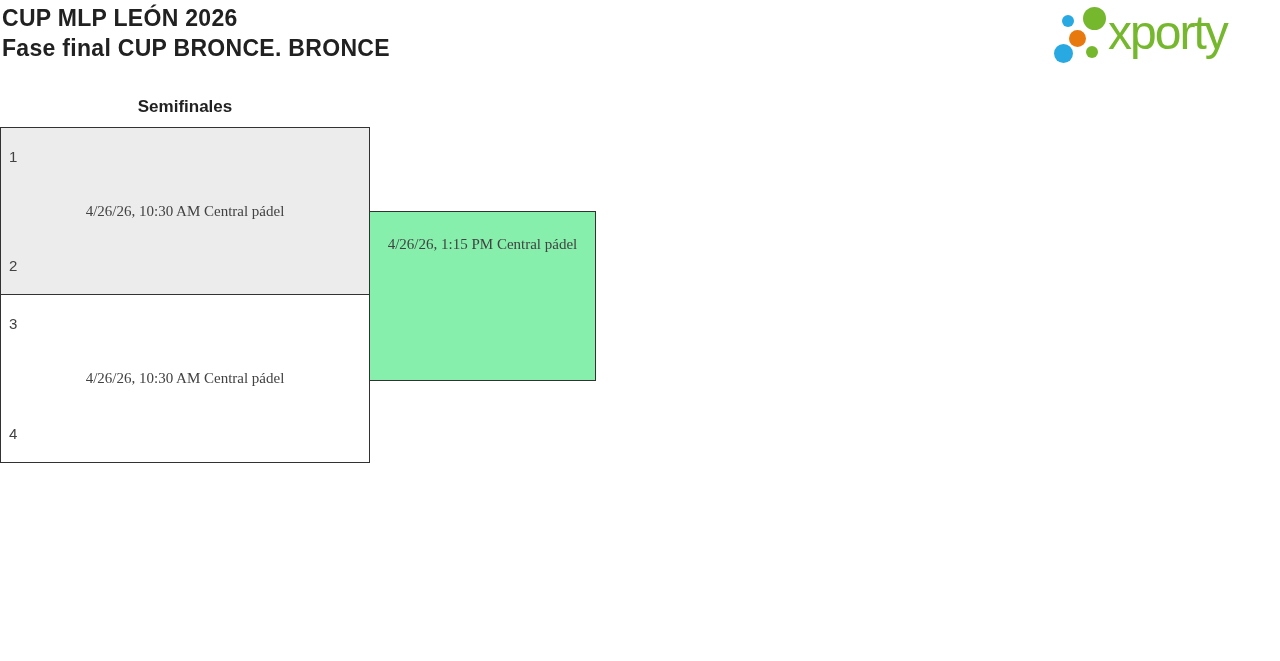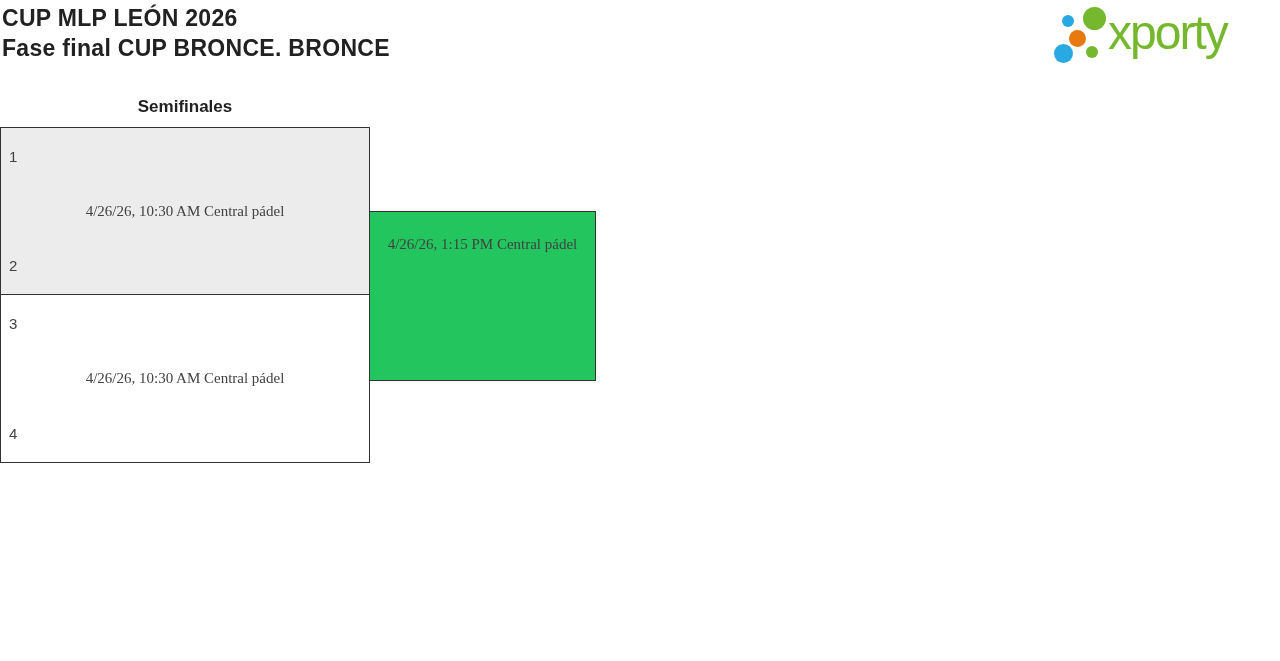--- a/index.html
+++ b/index.html
@@ -82,21 +82,21 @@
   .match-sf1 {
     left: 0; top: 127px; width: 370px; height: 168px;
     background: var(--highlight, #ececec);
   }
   .match-sf2 {
     left: 0; top: 294px; width: 370px; height: 169px;
     background: #ffffff;
   }
   .match-final {
     left: 369px; top: 211px; width: 227px; height: 170px;
-    background: #22c55e;
+    background: #86efac;
     align-items: flex-start;
     padding-top: 23px;
   }
   .seed {
     position: absolute;
     left: 8px;
     font-size: 15px;
     line-height: 17px;
     color: #424242;
   }

